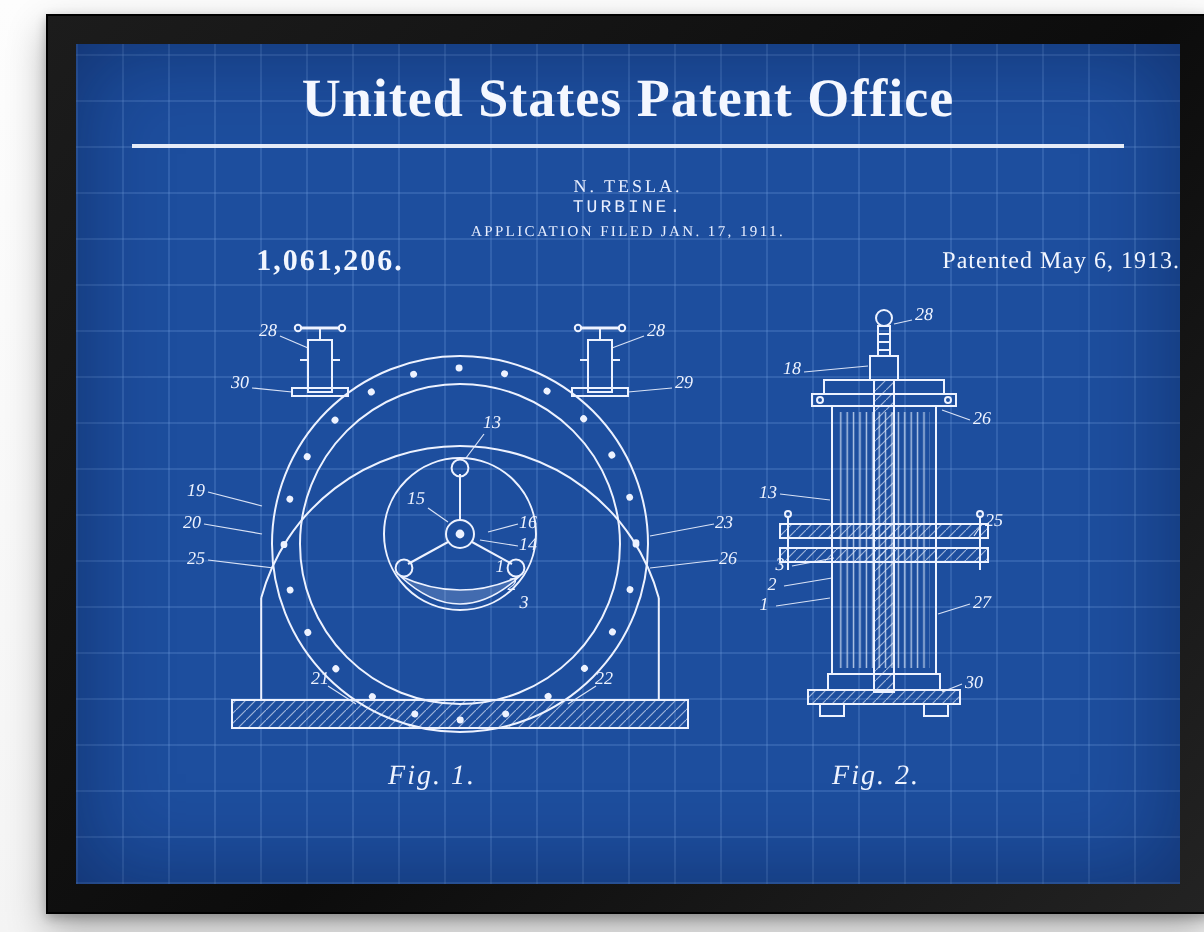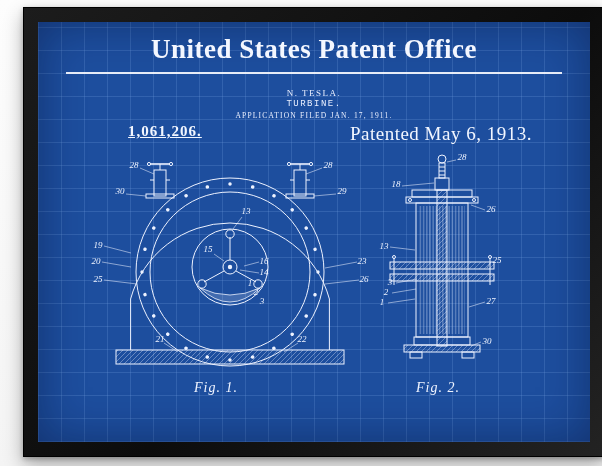--- a/index.html
+++ b/index.html
@@ -40,22 +40,22 @@
     position:absolute;top:66px;left:0;width:100%;
     text-align:center;color:#e9efff;
   }
   .byline .l1{font-size:9px;letter-spacing:1.5px;line-height:11px;font-family:Liberation Serif, serif;}
   .byline .l2{font-size:9px;letter-spacing:1.5px;line-height:11px;font-family:Liberation Mono, monospace;}
   .byline .l3{font-size:7.5px;letter-spacing:1.2px;line-height:11px;}
   .numrow{
     position:absolute;top:101px;left:0;width:100%;
     display:flex;color:#f2f6ff;
   }
-  .numrow .num{width:46%;text-align:center;font-size:15px;font-weight:700;letter-spacing:1px;text-decoration:underline;}
-  .numrow .dat{width:54%;text-align:center;font-size:19px;letter-spacing:0.5px;}
+  .numrow .num{width:46%;text-align:center;font-size:15px;font-weight:700;letter-spacing:1px;}
+  .numrow .dat{width:54%;text-align:right;font-size:12px;letter-spacing:0.5px;}
   svg.drawings{position:absolute;left:0;top:128px;}
   svg.drawings text{
     font-family:"Liberation Serif","DejaVu Serif",serif;
     font-style:italic;fill:#eef3ff;font-size:9px;
   }
   svg.drawings text.caption{font-size:14px;letter-spacing:1px;}
 </style>
 </head>
 <body>
 

